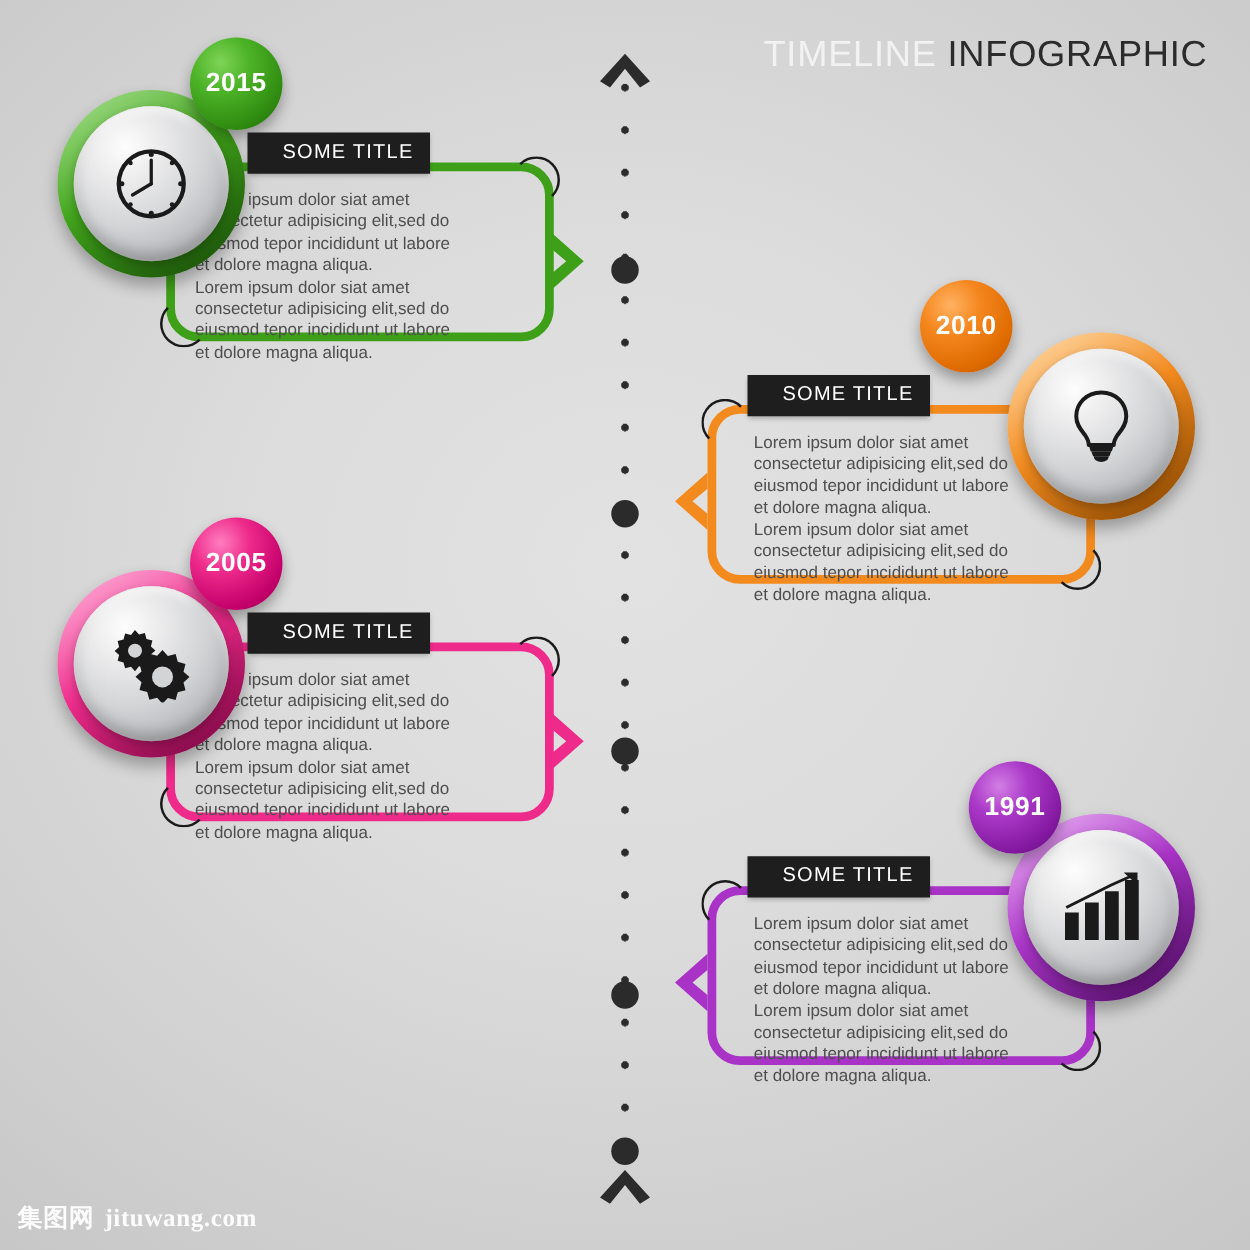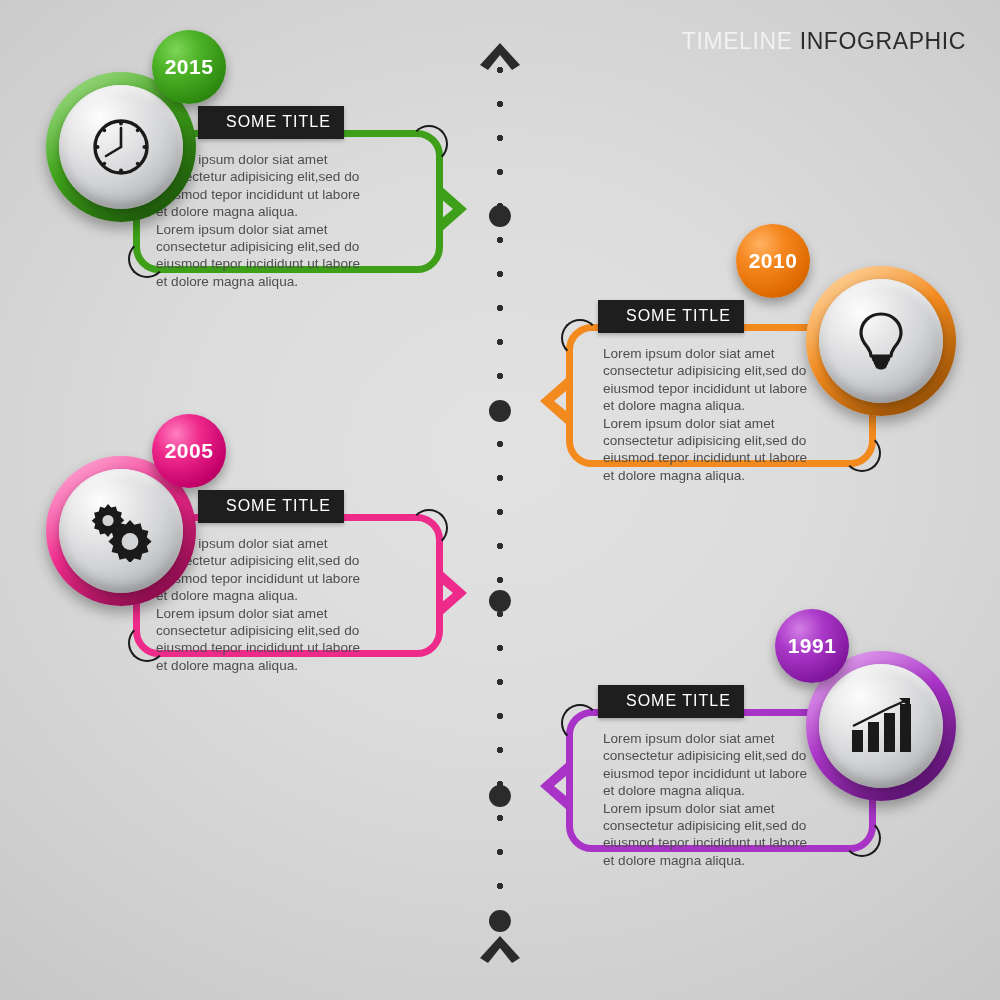--- a/index.html
+++ b/index.html
@@ -20,21 +20,21 @@
     background:
       radial-gradient(ellipse 90% 80% at 50% 45%, #e2e2e2 0%, #dcdcdc 35%, #cfcfcf 70%, #c2c2c2 100%);
     overflow: hidden;
   }
 
   
   .header {
     position: absolute;
     top: 28px;
     right: 34px;
-    font-size: 23px;
+    font-size: 29px;
     letter-spacing: 0.6px;
     white-space: nowrap;
   }
   .header .light { color: #f2f2f2; }
   .header .dark  { color: #2b2b2b; }
 
   
   .axis {
     position: absolute;
     left: 500px;
@@ -384,14 +384,17 @@
           <path d="M52 2 L63 2 L63 12 Z" fill="#1a1a1a"></path>
         </svg>
       </div>
     </div>
 
     <div class="year-bubble" style="left:775px; top:609px; background:radial-gradient(circle at 33% 27%, #d27ee5 0%, #ab39c8 32%, #8318a0 72%, #5e0d76 100%);">
       <span>1991</span>
     </div>
   </div>
 
+  <div class="watermark">
+    <span>集图网</span><span class="wm-en">jituwang.com</span>
+  </div>
 
 </div>
 
 </body></html>

